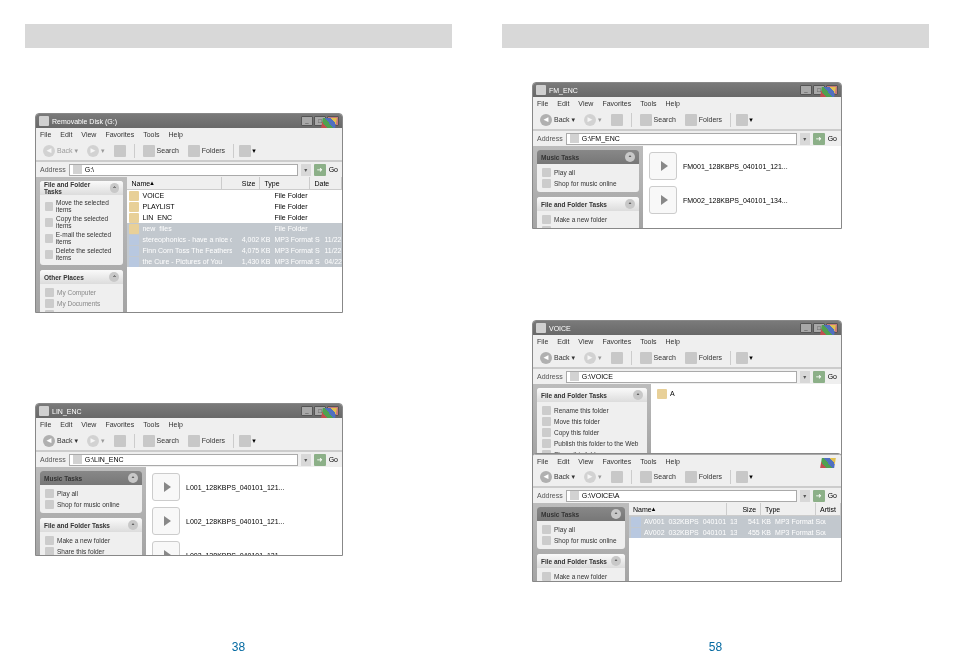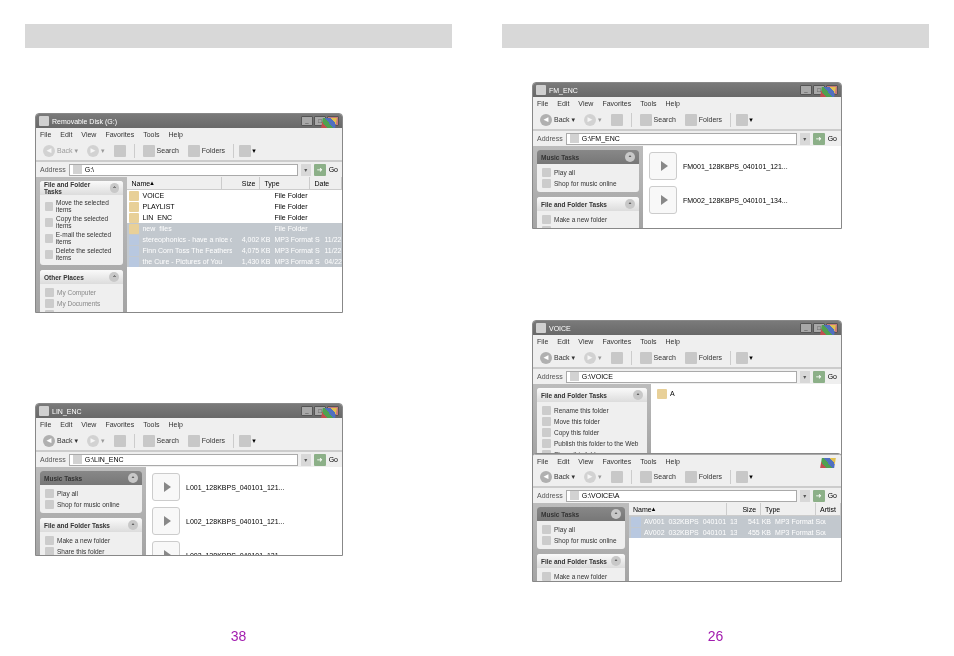--- a/index.html
+++ b/index.html
@@ -43,21 +43,21 @@
   .filegrid { }
   .filerow { display:flex; align-items:center; height:11px; padding-left:2px; }
   .filerow.sel { background:#c2c8ce; color:#fff; }
   .filerow .fico { width:10px;height:10px;background:#e8d098;margin-right:3px;border-radius:1px;}
   .filerow .fico.mp3 { background:#b8c8e0; }
   .thumbarea { padding:6px; display:flex; flex-direction:column; gap:6px; }
   .thumb { display:flex; align-items:center; gap:6px; }
   .thumb .timg { width:28px;height:28px;border:1px solid #ccc;border-radius:3px;display:flex;align-items:center;justify-content:center;background:#f8f8f8;}
   .thumb .timg .play { width:0;height:0;border-left:7px solid #888;border-top:5px solid transparent;border-bottom:5px solid transparent;margin-left:2px;}
   .thumb .tname { font-size:7px; }
-  .pagenum { position:absolute; bottom:12px; left:50%; transform:translateX(-50%); font-size:14px; color:#a21caf; }
+  .pagenum { position:absolute; bottom:2px; left:50%; transform:translateX(-50%); font-size:12px; color:#0369a1; }
   .corner-logo { position:absolute; top:4px; right:6px; width:14px; height:14px; }
   .corner-logo .flag { width:14px;height:10px;background:linear-gradient(45deg,#c05050 25%,#50a050 25% 50%,#5070c0 50% 75%,#e0c050 75%);transform:skewX(-10deg);}
   .dropchev { width:10px;height:12px;background:#d8d8d8;display:flex;align-items:center;justify-content:center;font-size:6px;color:#555;}
   .annotation { font-size:6px;color:#888;position:absolute;}
   .sep { width:1px; height:14px; background:#ccc; margin:0 2px;}
   .viewdrop { display:flex;align-items:center;gap:1px;}
 </style>
 </head>
 <body>
 
@@ -670,14 +670,14 @@
               <div class="fico mp3"></div>
               <div style="width:93px;overflow:hidden;white-space:nowrap;">AV002_032KBPS_040101_13...</div>
               <div style="width:34px;text-align:right;">455 KB</div>
               <div style="width:55px;padding-left:4px;overflow:hidden;white-space:nowrap;">MP3 Format Sound</div>
             </div>
           </div>
       </div>
     </div>
   </div>
 
-  <div class="pagenum">26</div>
+  <div class="pagenum">58</div>
 </div>
 
 </body></html>

